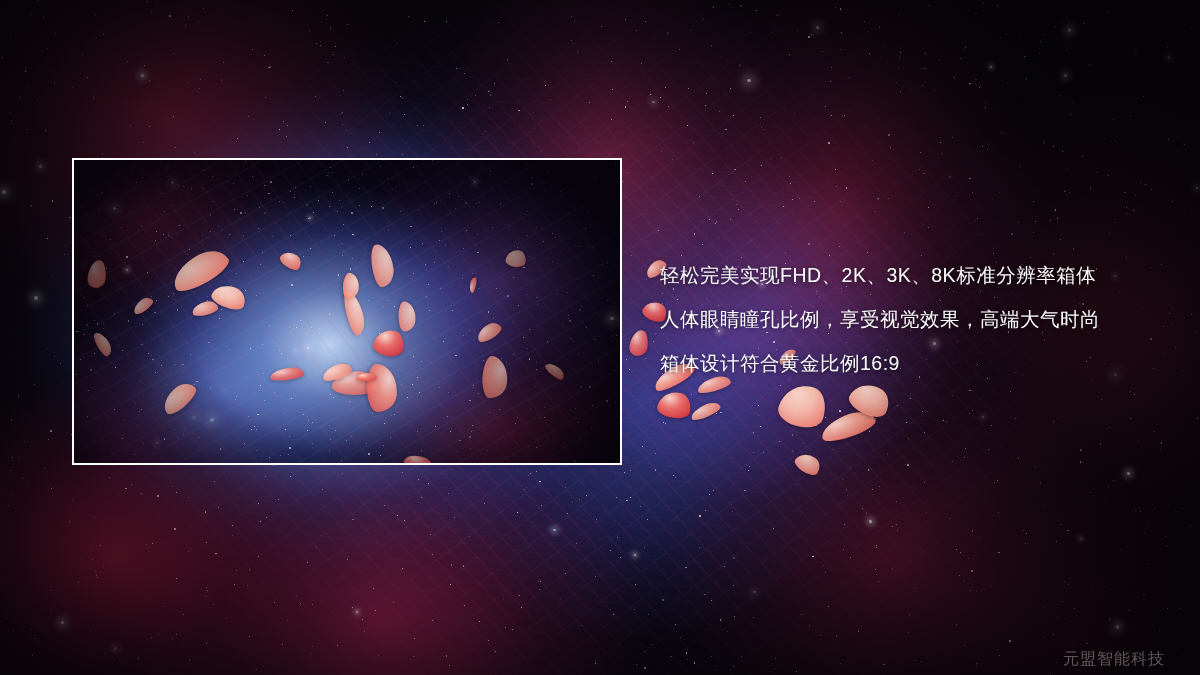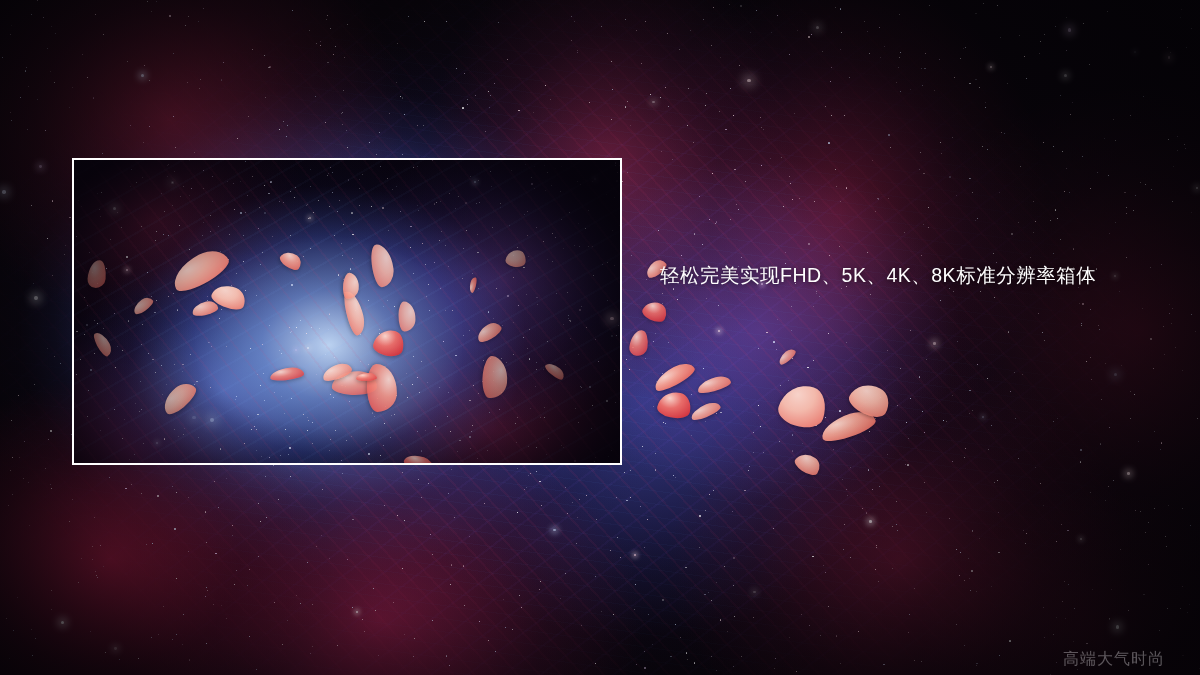--- a/index.html
+++ b/index.html
@@ -1866,17 +1866,19 @@
         <div class="petal" style="left:432px;top:90px;width:20px;height:17px;background:radial-gradient(ellipse at 32% 28%, #ffd9cd 0%, #fbc2b2 38%, #f18d7f 78%, #cf575c 100%);transform:rotate(10deg);opacity:.86;box-shadow:0 1px 4px rgba(0,0,0,.35);"></div>
         <div class="petal" style="left:470px;top:206px;width:22px;height:10px;background:radial-gradient(ellipse at 32% 28%, #ffd9cd 0%, #f5a292 38%, #eb776a 78%, #c8464c 100%);transform:rotate(40deg);opacity:.84;box-shadow:0 1px 4px rgba(0,0,0,.35);"></div>
         <div class="petal" style="left:16px;top:178px;width:26px;height:12px;background:radial-gradient(ellipse at 32% 28%, #ffd9cd 0%, #f8ad9d 38%, #ee8375 78%, #cb4e54 100%);transform:rotate(62deg);opacity:.85;box-shadow:0 1px 4px rgba(0,0,0,.35);"></div>
         <div class="petal" style="left:14px;top:100px;width:18px;height:28px;background:radial-gradient(ellipse at 32% 28%, #ffd9cd 0%, #f29a8a 38%, #e87064 78%, #c54147 100%);transform:rotate(5deg);opacity:.82;box-shadow:0 1px 4px rgba(0,0,0,.35);"></div>
       </div>
     <div class="pvig"></div>
   </div>
 
 
   <div id="body-text">
-    <div>轻松完美实现FHD、5K、4K、8K标准分辨率箱体</div>
+    <div>轻松完美实现FHD、2K、3K、8K标准分辨率箱体</div>
+    <div>人体眼睛瞳孔比例，享受视觉效果，高端大气时尚</div>
+    <div>箱体设计符合黄金比例16:9</div>
   </div>
 
-  <div id="watermark">高端大气时尚</div>
+  <div id="watermark">元盟智能科技</div>
 </div>
 
 </body></html>

